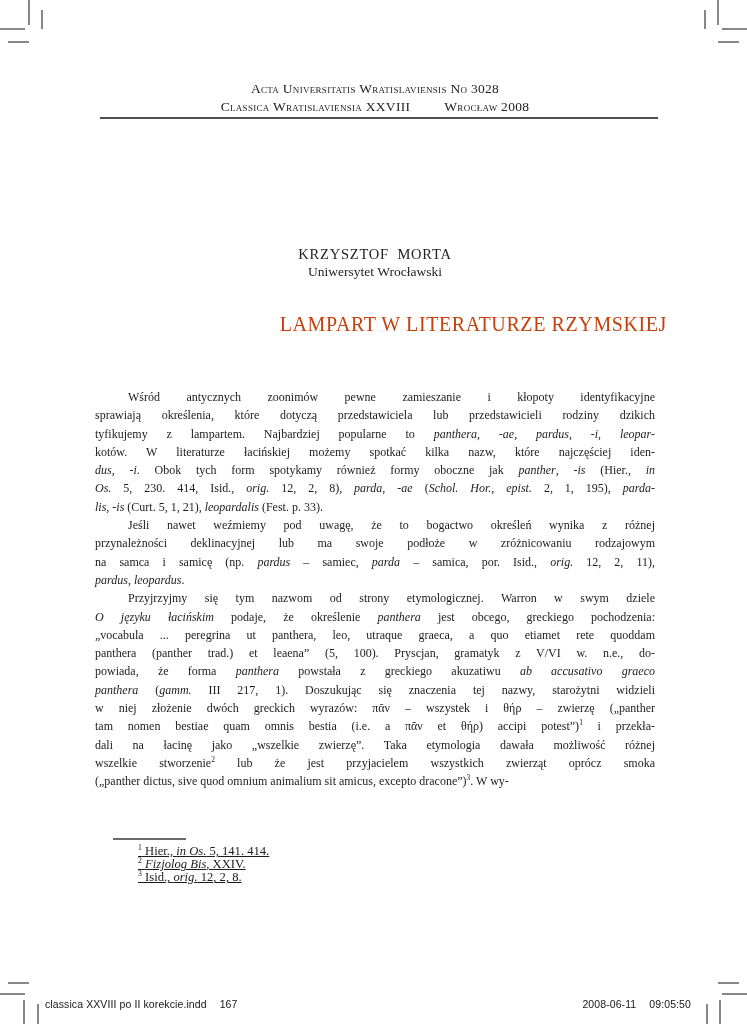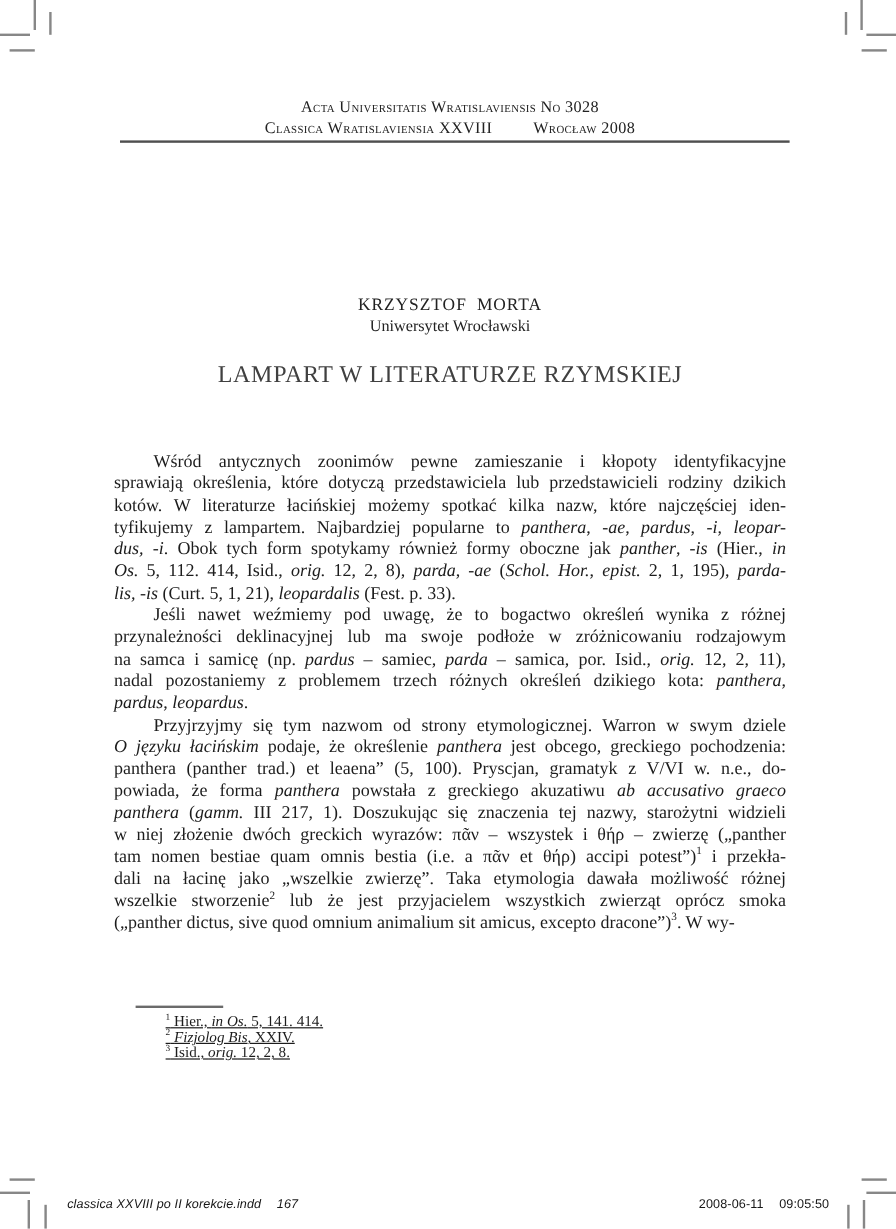--- a/index.html
+++ b/index.html
@@ -16,42 +16,42 @@
     font-variant:small-caps;font-size:13.5px;line-height:17.5px;letter-spacing:.3px;color:#222;
   }
   .hgap{display:inline-block;width:34px;}
   .hrule{position:absolute;top:117px;left:100px;width:558px;height:2px;background:#4f4f4f;}
   .author{
     position:absolute;top:226px;left:95px;width:560px;text-align:center;
     font-size:14.5px;letter-spacing:.8px;word-spacing:4px;color:#222;margin-top:20px;
   }
   .affil{position:absolute;top:264px;left:95px;width:560px;text-align:center;font-size:13.5px;color:#222;}
   .title{
-    position:absolute;top:301px;left:95px;width:560px;margin:0;text-align:center;
-    font-size:20px;font-weight:normal;letter-spacing:.6px;color:#404040;
+    position:absolute;top:301px;left:95px;width:560px;margin:12px;text-align:right;
+    font-size:20px;font-weight:normal;letter-spacing:.6px;color:#c2410c;
   }
   
-  .bodytext{position:absolute;top:376px;left:95px;width:560px;font-size:15px;line-height:18.3px;}
+  .bodytext{position:absolute;top:388px;left:95px;width:560px;font-size:12px;line-height:18.3px;}
   .bodyline{text-align:justify;text-align-last:justify;white-space:normal;}
   .bodyline.first{text-indent:33px;}
   .bodyline.last{text-align-last:left;}
   .it{font-style:italic;}
   sup{font-size:.62em;line-height:0;vertical-align:super;}
   
   .fnrule{position:absolute;top:838px;left:113px;width:73px;height:1.5px;background:#6b6b6b;}
   .footnotes{position:absolute;top:845px;left:95px;width:560px;font-size:12.6px;line-height:13.2px;text-decoration:underline;}
   .fnline{padding-left:43px;}
   
   .imprint{position:absolute;top:936px;left:75px;font-size:13.8px;line-height:17.3px;color:#1d1d1d;}
   
   .pbar-left,.pbar-right{
     position:absolute;top:998px;font-family:"Liberation Sans","DejaVu Sans",sans-serif;
     font-size:10.5px;color:#161616;letter-spacing:.1px;
   }
-  .pbar-left{left:56px;font-style:italic;}
+  .pbar-left{left:45px;}
   .pbar-right{right:56px;}
   .pgap{display:inline-block;width:13px;}
 </style>
 </head>
 <body>
 
 <div class="page">
 
   <i class="cm" style="left:28px;top:0;width:1.5px;height:25px"></i>
   <i class="cm" style="left:41px;top:10px;width:1.5px;height:19px"></i>
@@ -80,32 +80,32 @@
   <div class="hrule"></div>
 
   <div class="author">KRZYSZTOF MORTA</div>
   <div class="affil">Uniwersytet Wrocławski</div>
 
   <h1 class="title">LAMPART W LITERATURZE RZYMSKIEJ</h1>
 
   <main class="bodytext">
       <div class="bodyline first"><span>Wśród antycznych zoonimów pewne zamieszanie i kłopoty identyfikacyjne</span></div>
       <div class="bodyline"><span>sprawiają określenia, które dotyczą przedstawiciela lub przedstawicieli rodziny dzikich</span></div>
+      <div class="bodyline"><span>tyfikujemy z lampartem. Najbardziej popularne to </span><span class="it">panthera</span><span>, </span><span class="it">-ae</span><span>, </span><span class="it">pardus</span><span>, </span><span class="it">-i</span><span>, </span><span class="it">leopar-</span></div>
       <div class="bodyline"><span>kotów. W literaturze łacińskiej możemy spotkać kilka nazw, które najczęściej iden-</span></div>
-      <div class="bodyline"><span>tyfikujemy z lampartem. Najbardziej popularne to </span><span class="it">panthera</span><span>, </span><span class="it">-ae</span><span>, </span><span class="it">pardus</span><span>, </span><span class="it">-i</span><span>, </span><span class="it">leopar-</span></div>
       <div class="bodyline"><span class="it">dus, -i</span><span>. Obok tych form spotykamy również formy oboczne jak </span><span class="it">panther</span><span>, </span><span class="it">-is</span><span> (Hier., </span><span class="it">in</span></div>
-      <div class="bodyline"><span class="it">Os.</span><span> 5, 112. 414, Isid., </span><span class="it">orig.</span><span> 12, 2, 8), </span><span class="it">parda</span><span>, </span><span class="it">-ae</span><span> (</span><span class="it">Schol. Hor.</span><span>, </span><span class="it">epist.</span><span> 2, 1, 195), </span><span class="it">parda-</span></div>
+      <div class="bodyline"><span class="it">Os.</span><span> 5, 230. 414, Isid., </span><span class="it">orig.</span><span> 12, 2, 8), </span><span class="it">parda</span><span>, </span><span class="it">-ae</span><span> (</span><span class="it">Schol. Hor.</span><span>, </span><span class="it">epist.</span><span> 2, 1, 195), </span><span class="it">parda-</span></div>
       <div class="bodyline last"><span class="it">lis, -is</span><span> (Curt. 5, 1, 21), </span><span class="it">leopardalis</span><span> (Fest. p. 33).</span></div>
       <div class="bodyline first"><span>Jeśli nawet weźmiemy pod uwagę, że to bogactwo określeń wynika z różnej</span></div>
       <div class="bodyline"><span>przynależności deklinacyjnej lub ma swoje podłoże w zróżnicowaniu rodzajowym</span></div>
       <div class="bodyline"><span>na samca i samicę (np. </span><span class="it">pardus</span><span> – samiec, </span><span class="it">parda</span><span> – samica, por. Isid., </span><span class="it">orig.</span><span> 12, 2, 11),</span></div>
-      <div class="bodyline"><span>nadal pozostaniemy z problemem trzech różnych określeń dzikiego kota: </span><span class="it">panthera</span><span>,</span></div>
       <div class="bodyline last"><span class="it">pardus</span><span>, </span><span class="it">leopardus</span><span>.</span></div>
       <div class="bodyline first"><span>Przyjrzyjmy się tym nazwom od strony etymologicznej. Warron w swym dziele</span></div>
       <div class="bodyline"><span class="it">O języku łacińskim</span><span> podaje, że określenie </span><span class="it">panthera</span><span> jest obcego, greckiego pochodzenia:</span></div>
+      <div class="bodyline"><span>„vocabula ... peregrina ut panthera, leo, utraque graeca, a quo etiamet rete quoddam</span></div>
       <div class="bodyline"><span>panthera (panther trad.) et leaena” (5, 100). Pryscjan, gramatyk z V/VI w. n.e., do-</span></div>
       <div class="bodyline"><span>powiada, że forma </span><span class="it">panthera</span><span> powstała z greckiego akuzatiwu </span><span class="it">ab accusativo graeco</span></div>
       <div class="bodyline"><span class="it">panthera</span><span> (</span><span class="it">gamm.</span><span> III 217, 1). Doszukując się znaczenia tej nazwy, starożytni widzieli</span></div>
       <div class="bodyline"><span>w niej złożenie dwóch greckich wyrazów: πᾶν – wszystek i θήρ – zwierzę („panther</span></div>
       <div class="bodyline"><span>tam nomen bestiae quam omnis bestia (i.e. a πᾶν et θήρ) accipi potest”)</span><sup>1</sup><span> i przekła-</span></div>
       <div class="bodyline"><span>dali na łacinę jako „wszelkie zwierzę”. Taka etymologia dawała możliwość różnej</span></div>
       <div class="bodyline"><span>wszelkie stworzenie</span><sup>2</sup><span> lub że jest przyjacielem wszystkich zwierząt oprócz smoka</span></div>
       <div class="bodyline last"><span>(„panther dictus, sive quod omnium animalium sit amicus, excepto dracone”)</span><sup>3</sup><span>. W wy-</span></div>
     </main>
 

